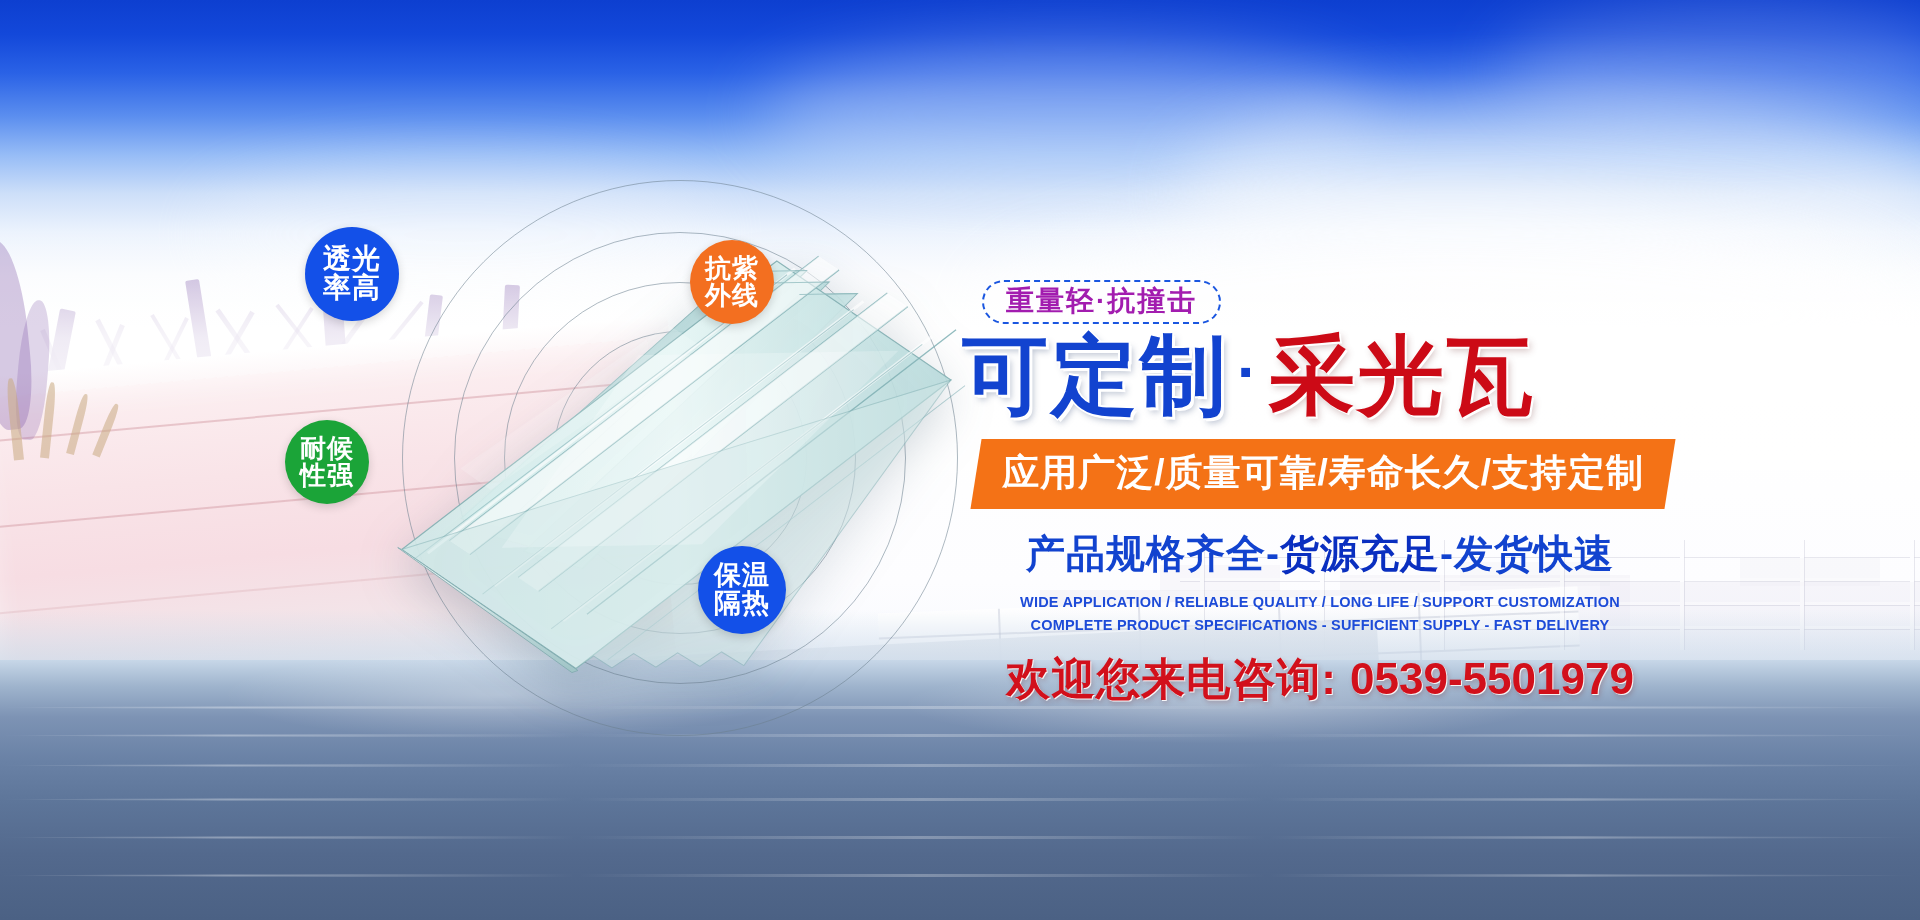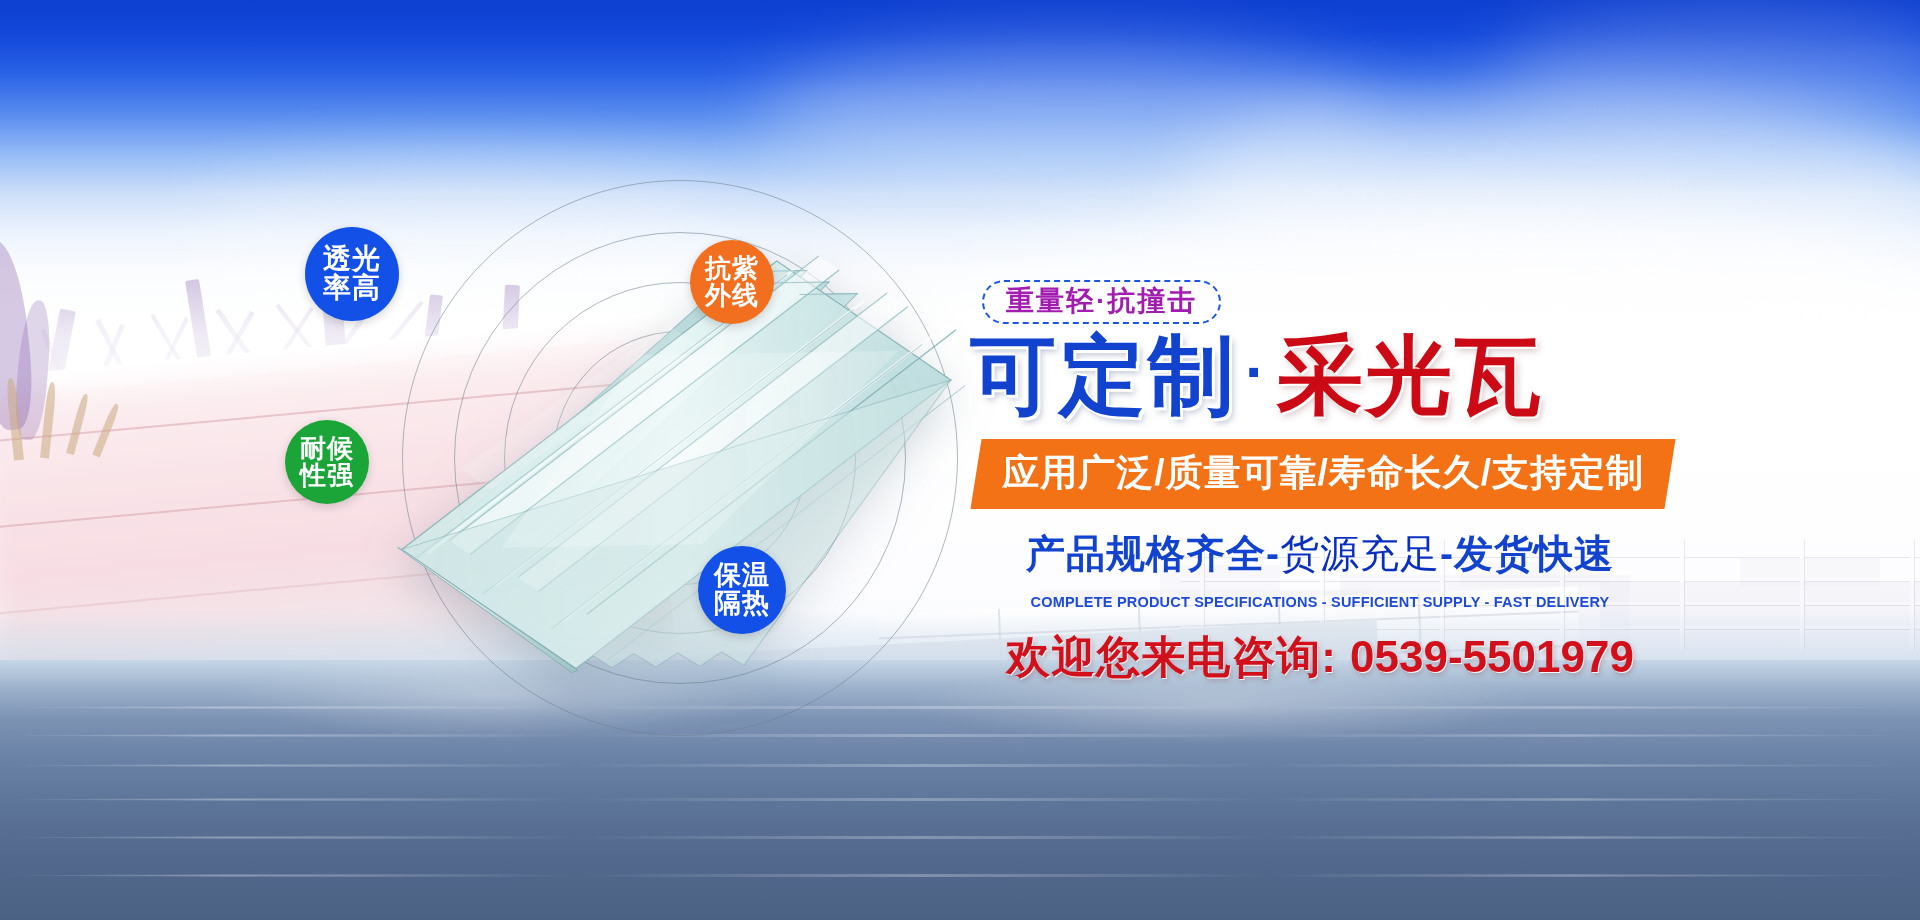--- a/index.html
+++ b/index.html
@@ -167,21 +167,21 @@
     line-height:1;
     margin-left:22px;
     background:rgba(255,255,255,.35);
   }
 
   .headline{
     margin-top:6px;
     font-size:86px; font-weight:900; line-height:1.06;
     letter-spacing:3px;
     white-space:nowrap;
-    margin-left:10px;
+    margin-left:2px;
   }
   .hl-blue{
     color:#1243CF;
     text-shadow: 2px 0 0 #fff, -2px 0 0 #fff, 0 2px 0 #fff, 0 -2px 0 #fff,
                  3px 3px 0 #fff, 4px 5px 6px rgba(70,90,130,.35);
   }
   .hl-dot{ color:#1243CF; font-size:62px; vertical-align:12px; padding:0 8px; }
   .hl-red{
     color:#CC0A16;
     text-shadow: 2px 2px 0 #fff, 3px 4px 7px rgba(120,60,60,.30);
@@ -196,21 +196,21 @@
   }
   .orangebar span{
     display:inline-block; transform:skewX(9deg);
     color:#ffffff; font-size:37px; font-weight:700; letter-spacing:1px; white-space:nowrap;
   }
 
   .subline{
     margin-top:18px; text-align:center; width:760px; margin-left:-20px;
     font-size:39px; letter-spacing:1px; color:#1243CF; white-space:nowrap;
   }
-  .subline b{ font-weight:400; color:#0A2FC0; }
+  .subline b{ font-weight:700; color:#0A2FC0; }
   .subline i{ font-style:normal; font-weight:700; }
 
   .eng{
     margin-top:10px; text-align:center; width:760px; margin-left:-20px;
     color:#1D4BD8; font-weight:700; line-height:1.55;
   }
   .eng div{ font-size:14.5px; letter-spacing:.2px; white-space:nowrap; }
 
   .phone{
     margin-top:14px; text-align:center; width:760px; margin-left:-20px;
@@ -417,20 +417,21 @@
       <span class="hl-blue">可定制</span><span class="hl-dot">·</span><span class="hl-red">采光瓦</span>
     </div>
 
     <div class="orangebar">
       <span>应用广泛/质量可靠/寿命长久/支持定制</span>
     </div>
 
     <div class="subline"><i>产品规格齐全-</i><b>货源充足</b><i>-发货快速</i></div>
 
     <div class="eng">
+      <div>WIDE APPLICATION / RELIABLE QUALITY / LONG LIFE / SUPPORT CUSTOMIZATION</div>
       <div>COMPLETE PRODUCT SPECIFICATIONS - SUFFICIENT SUPPLY - FAST DELIVERY</div>
     </div>
 
     <div class="phone"><span>欢迎您来电咨询:</span> <span class="num">0539-5501979</span></div>
 
   </div>
 
 </div>
 
 </body></html>

